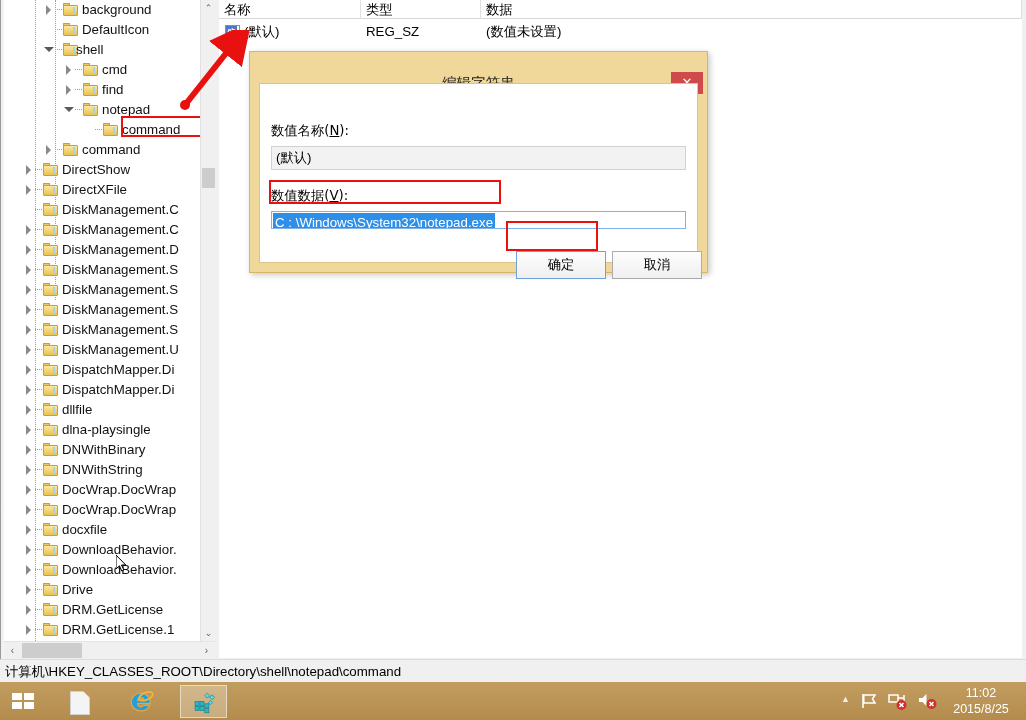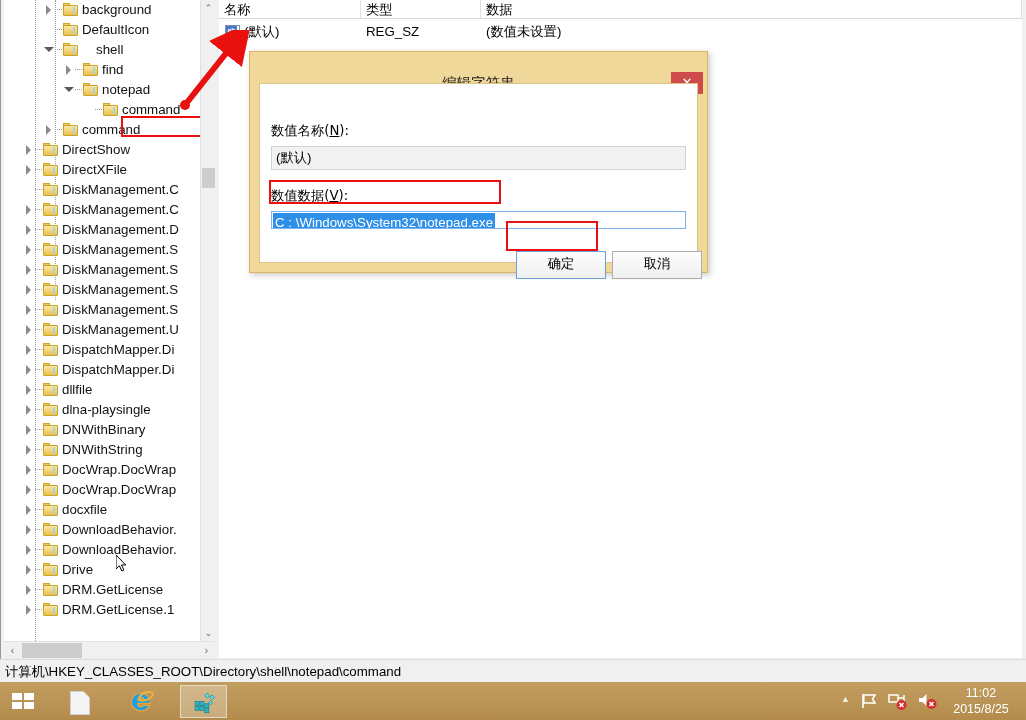--- a/index.html
+++ b/index.html
@@ -359,21 +359,21 @@
   .dlg-btn {
     position: absolute;
     top: 167px;
     width: 90px; height: 28px;
     background: linear-gradient(to bottom, #fdfdfd, #f0f0f0);
     border: 1px solid #acacac;
     font-size: 13.3px;
     color: #000;
     line-height: 26px;
     text-align: center;
-    font-family: Liberation Mono, monospace;
+    font-family: Liberation Sans, sans-serif;
     cursor: pointer;
   }
   #btn-ok { left: 256px; border-color: #6ea2d8; }
   #btn-cancel { left: 352px; text-align: center; }
   #ok-highlight {
     position: absolute;
     left: 506px; top: 221px;
     width: 92px; height: 30px;
     border: 2px solid #e8110f;
     pointer-events: none;
@@ -503,21 +503,31 @@
             <span class="t-label" style="left: 78px;">DefaultIcon</span>
           </div>
           <div class="tree-row">
             <div class="expander expanded" style="left: 40px;"></div>
             <div class="tree-dash" style="left: 51px; width: 7px;"></div>
             <div class="folder" style="left: 59px;">
               <span class="ft"></span>
               <span class="fb"></span>
               <span class="fs"></span>
             </div>
-            <span class="t-label" style="left: 92px; text-align: center;">shell</span>
+            <span class="t-label" style="left: 72px; text-align: center;">shell</span>
+          </div>
+          <div class="tree-row">
+            <div class="expander collapsed" style="left: 60px;"></div>
+            <div class="tree-dash" style="left: 71px; width: 7px;"></div>
+            <div class="folder" style="left: 79px;">
+              <span class="ft"></span>
+              <span class="fb"></span>
+              <span class="fs"></span>
+            </div>
+            <span class="t-label" style="left: 98px;">cmd</span>
           </div>
           <div class="tree-row">
             <div class="expander collapsed" style="left: 60px;"></div>
             <div class="tree-dash" style="left: 71px; width: 7px;"></div>
             <div class="folder" style="left: 79px;">
               <span class="ft"></span>
               <span class="fb"></span>
               <span class="fs"></span>
             </div>
             <span class="t-label" style="left: 98px;">find</span>

